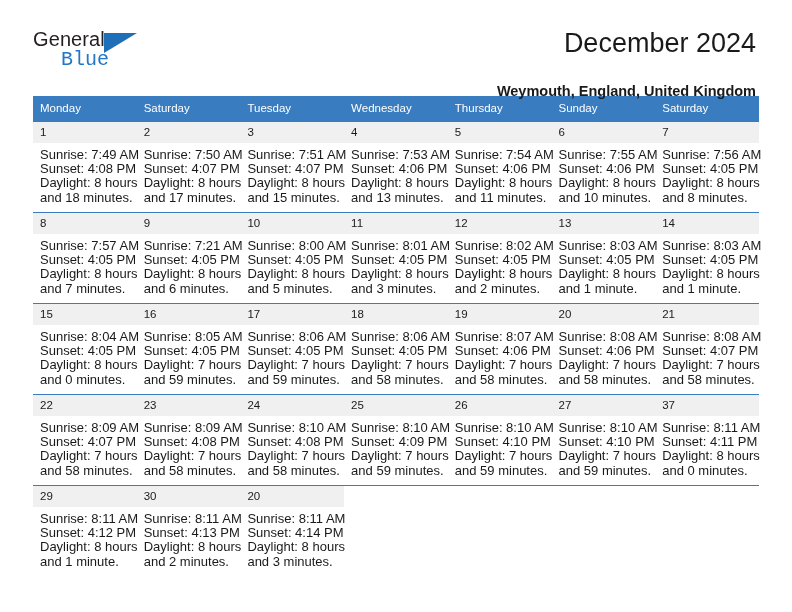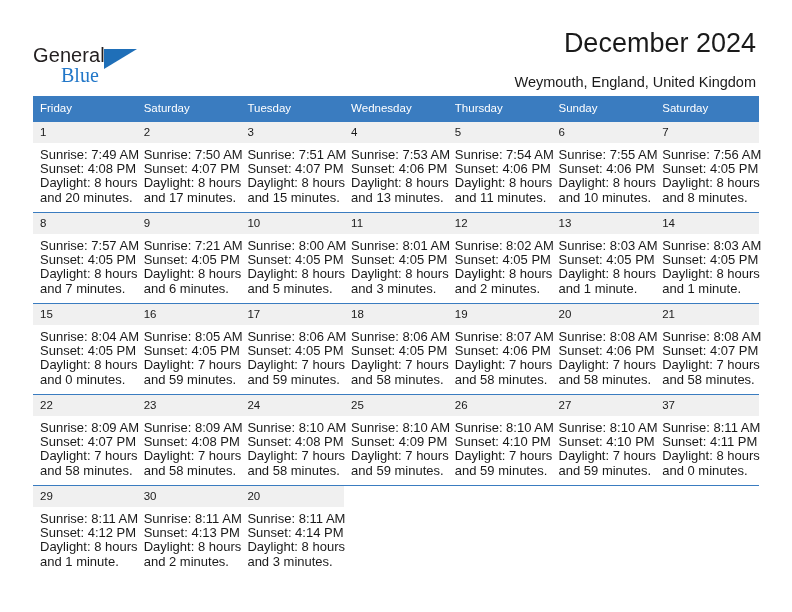--- a/index.html
+++ b/index.html
@@ -30,38 +30,38 @@
     padding: 26px 36px 0 33px;
     box-sizing: border-box;
     height: 96px;
   }
 
   .logo {
     position: relative;
     width: 110px;
     height: 52px;
     flex: 0 0 auto;
-    margin-top: 18px;
+    margin-top: 2px;
   }
   .logo-general {
     position: absolute;
     left: 0;
     top: 0;
     font-size: 20px;
     letter-spacing: 0.1px;
     color: #231f20;
     font-family: "Liberation Sans", sans-serif;
   }
   .logo-blue {
     position: absolute;
     left: 28px;
     top: 20px;
     font-size: 20px;
     color: #2277c8;
-    font-family: Liberation Serif, serif;
+    font-family: Liberation Mono, monospace;
   }
   .logo-triangle {
     position: absolute;
     left: 71px;
     top: 5px;
     width: 0;
     height: 0;
     border-left: 33px solid #1f6fb8;
     border-bottom: 20px solid transparent;
   }
@@ -75,22 +75,23 @@
     font-size: 27px;
     color: #1a1a1a;
     line-height: 34px;
     white-space: nowrap;
     font-weight: normal;
   }
   .cal-subtitle {
     font-size: 14.5px;
     color: #1a1a1a;
     line-height: 22px;
-    margin-top: 11px;
+    margin-top: 20px;
     white-space: nowrap;
+    font-weight: bold;
   }
 
   
   .calendar {
     margin: 0 33px;
     width: 726px;
     border-collapse: collapse;
     table-layout: fixed;
   }
   .calendar th {
@@ -150,38 +151,38 @@
     <div class="titles">
       <div class="cal-title">December 2024</div>
       <div class="cal-subtitle">Weymouth, England, United Kingdom</div>
     </div>
 
   </div>
 
   <table class="calendar">
     <thead>
       <tr>
-        <th>Friday</th>
+        <th>Monday</th>
         <th>Saturday</th>
         <th>Tuesday</th>
         <th>Wednesday</th>
         <th>Thursday</th>
         <th>Sunday</th>
         <th>Saturday</th>
       </tr>
     </thead>
     <tbody>
         <tr class="week-row">
           <td>
             <div class="daynum">1</div>
             <div class="details">
               <div>Sunrise: 7:49 AM</div>
               <div>Sunset: 4:08 PM</div>
               <div>Daylight: 8 hours</div>
-              <div>and 20 minutes.</div>
+              <div>and 18 minutes.</div>
             </div>
           </td>
           <td>
             <div class="daynum">2</div>
             <div class="details">
               <div>Sunrise: 7:50 AM</div>
               <div>Sunset: 4:07 PM</div>
               <div>Daylight: 8 hours</div>
               <div>and 17 minutes.</div>
             </div>

